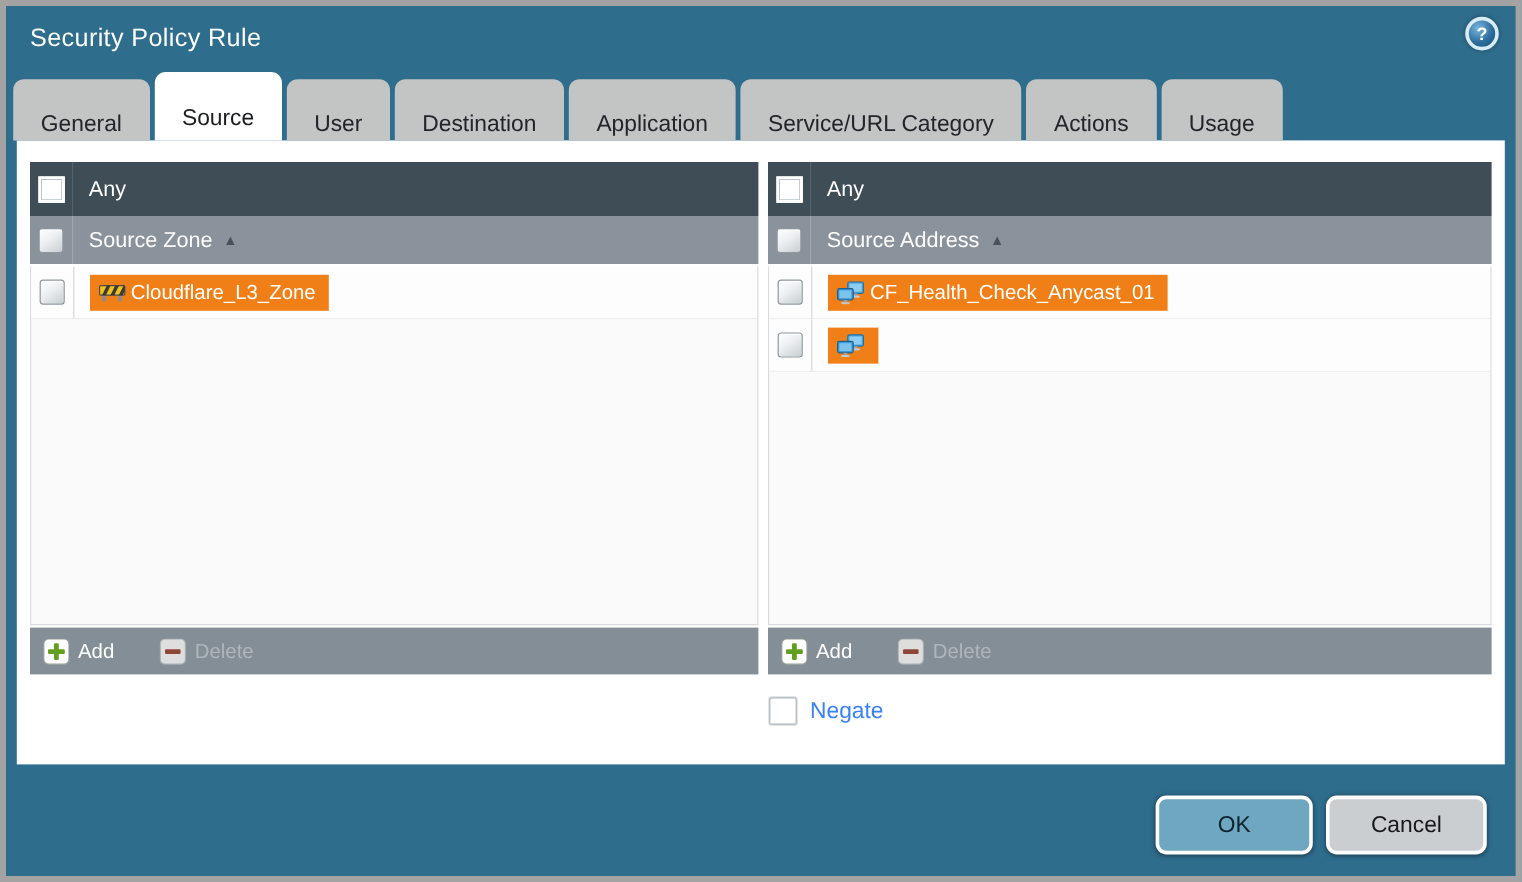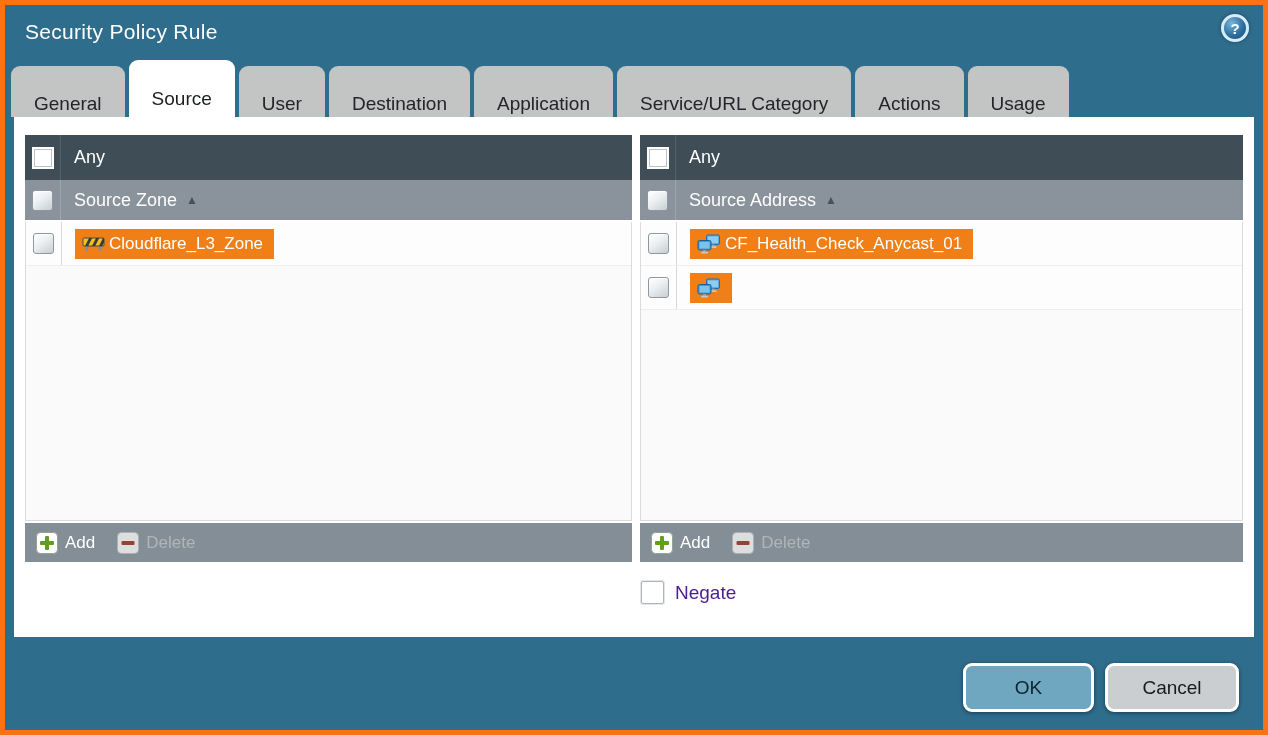--- a/index.html
+++ b/index.html
@@ -1,21 +1,21 @@
 <!DOCTYPE html>
 <html><head>
 <meta charset="utf-8">
 <style>
   * { margin:0; padding:0; box-sizing:border-box; }
   html,body { width:1268px; height:735px; }
   body { font-family:"Liberation Sans", sans-serif; }
 
   .dialog{
     position:relative; width:1268px; height:735px;
-    background:#2f6d8d; border:5px solid #f97316; overflow:hidden;
+    background:#2f6d8d; border:5px solid #a3a3a3; overflow:hidden;
   }
 
   
   .titlebar{ position:absolute; left:0; top:0; right:0; height:58px; }
   .title{ position:absolute; left:20px; top:15px; color:#ffffff; font-size:21px; letter-spacing:.3px; }
   .help{
     position:absolute; right:14px; top:9px; width:28px; height:28px; border-radius:50%;
     background:radial-gradient(circle at 35% 30%, #7ab6de 0%, #2d6f9e 55%, #174f7c 100%);
     border:3px solid #d8ecf7; color:#ffffff; font-size:15px; font-weight:bold;
     display:flex; align-items:center; justify-content:center; cursor:pointer;
@@ -63,28 +63,28 @@
 
   .row{ height:44px; display:flex; align-items:center; background:#fdfdfd; border-bottom:1px solid #eeeeee; }
 
   .chip{
     margin-left:13px; height:30px; display:inline-flex; align-items:center; gap:4px;
     background:#f07f17; color:#ffffff; font-size:17px; padding:0 11px 0 7px; cursor:pointer; white-space:nowrap;
   }
   .chip .icn{ display:inline-flex; flex:0 0 auto; }
 
   .toolbtn{ display:inline-flex; align-items:center; gap:7px; cursor:pointer; }
-  .toolbtn + .toolbtn{ margin-left:22px; }
+  .toolbtn + .toolbtn{ margin-left:38px; }
   .toolbtn .icn{ display:inline-flex; }
   .toolbtn .lbl{ color:#ffffff; font-size:17px; }
   .toolbtn.disabled{ cursor:default; }
   .toolbtn.disabled .lbl{ color:#aeb6bc; }
 
   .negate{ position:absolute; left:627px; top:464px; display:flex; align-items:center; gap:11px; }
-  .negate-label{ color:#4c1d95; font-size:19px; }
+  .negate-label{ color:#3b82f6; font-size:19px; }
 
   
   .btn{
     position:absolute; top:658px; height:49px; border-radius:9px; border:3px solid #ffffff;
     font-family:"Liberation Sans", sans-serif; font-size:19px; cursor:pointer;
     box-shadow:0 1px 4px rgba(0,0,0,.45);
   }
   .btn-ok{ left:958px; width:131px; background:#6fa6c0; color:#0d2430; }
   .btn-cancel{ left:1100px; width:134px; background:#cbced1; color:#17191b; }
 </style>

